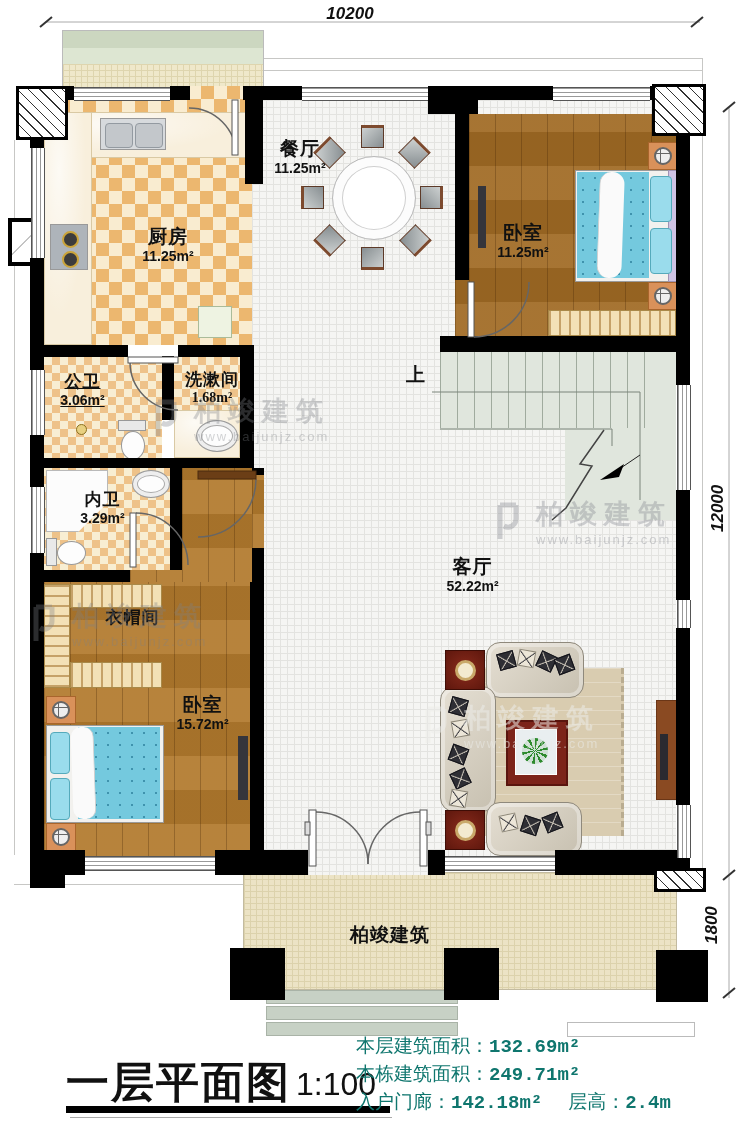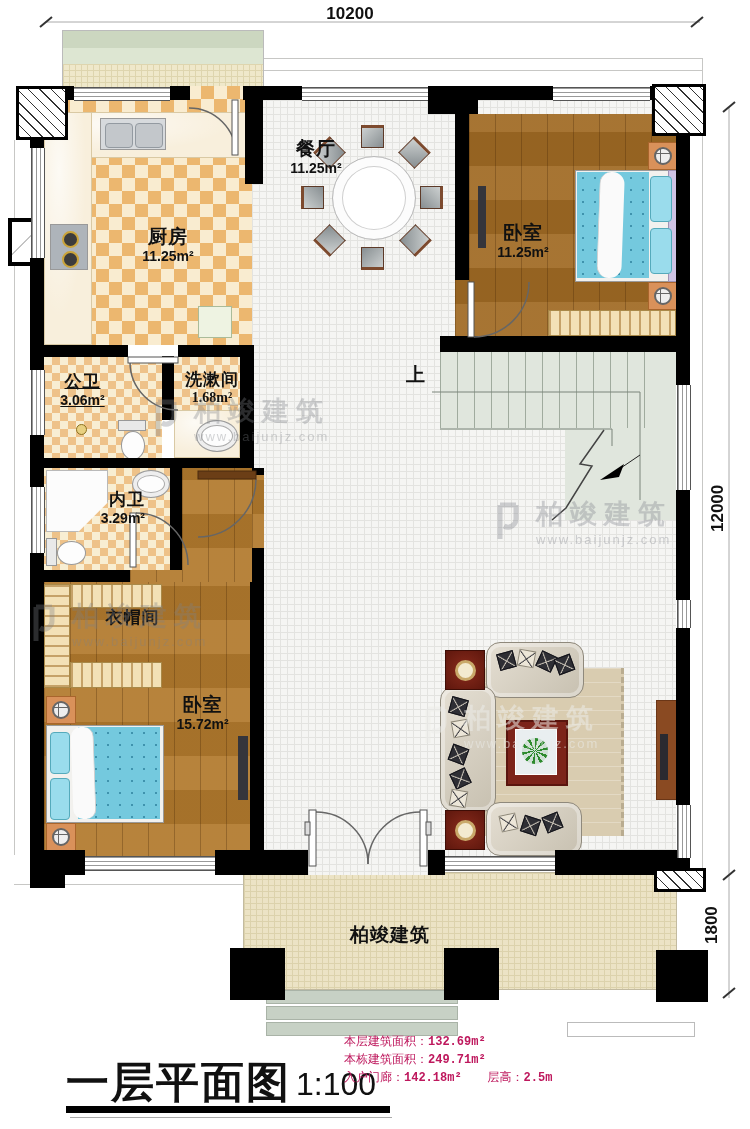--- a/index.html
+++ b/index.html
@@ -52,29 +52,29 @@
   .chair{position:absolute;width:23px;height:23px;background:linear-gradient(135deg,#ccd0d0,#878e91);
         border:1px solid #5d3a28;border-top:3px solid #7d4a2e;box-sizing:border-box;z-index:15;}
   .mat{position:absolute;background-color:#74c9de;z-index:15;
         background-image:radial-gradient(#3f93ad 1.2px,transparent 1.4px);background-size:12px 12px;}
   .white-ell{position:absolute;background:#fdfdfd;border:1px solid #999;border-radius:50%;z-index:15;}
   .graybox{position:absolute;background:#e9e9e9;border:1px solid #999;z-index:15;box-sizing:border-box;}
   .rlbl{position:absolute;text-align:center;color:#111;font-weight:bold;line-height:1.15;z-index:40;}
   .rlbl .nm{font-size:19px;letter-spacing:1px;}
   .rlbl .ar{font-size:14px;}
   .rlbl.sm .nm{font-size:17px;}
-  .dimlbl{position:absolute;font-weight:bold;font-size:17px;color:#111;z-index:40;}
+  .dimlbl{position:absolute;font-weight:bold;font-size:17px;color:#111;z-index:40;font-style:italic;}
   .dimv{writing-mode:vertical-rl;transform:rotate(180deg);}
   .wm{position:absolute;display:flex;align-items:center;gap:8px;z-index:45;color:rgba(125,128,135,.34);}
   .wm .brand{font-size:27px;font-weight:bold;letter-spacing:7px;white-space:nowrap;}
   .wm .url{font-size:13px;letter-spacing:2px;white-space:nowrap;}
   .eline{position:absolute;background:#c7c7c5;z-index:7;}
   .title-txt{position:absolute;font-size:43px;font-weight:600;color:#111;letter-spacing:2px;z-index:40;}
   .scale-txt{position:absolute;font-size:32px;color:#111;z-index:40;}
-  .stats{position:absolute;left:344px;top:1033px;font-size:12px;color:#be185d;z-index:40;line-height:1.42;}
+  .stats{position:absolute;left:356px;top:1033px;font-size:19px;color:#0f766e;z-index:40;line-height:1.42;}
   .stats .mono{font-family:"Liberation Mono","DejaVu Sans Mono",monospace;font-weight:bold;}
   .plant{position:absolute;width:26px;height:26px;border-radius:50%;z-index:17;
         background:repeating-conic-gradient(#2e8b2e 0 14deg,rgba(46,139,46,.15) 14deg 36deg);}
   .steps{position:absolute;z-index:12;}
   .steps div{height:12px;background:#c7d1c5;border:1px solid #a9b3a7;margin-bottom:2px;}
 </style>
 </head>
 <body>
 
 <div id="plan">
@@ -303,50 +303,54 @@
       <path d="M723,112 l12,-10"></path>
       <path d="M723,880 l12,-10"></path>
       <path d="M723,998 l12,-10"></path>
     </g>
   </svg>
 
   <div class="dimlbl" style="left:310px;top:4px;width:80px;text-align:center;">10200</div>
   <div class="dimlbl dimv" style="left:708px;top:452px;height:80px;">12000</div>
   <div class="dimlbl dimv" style="left:702px;top:892px;height:52px;">1800</div>
 
-  <div class="rlbl" style="left:266px;top:138px;width:100px;">
+  <div class="rlbl" style="left:250px;top:138px;width:100px;">
     <div class="nm">餐厅</div>
       <div class="ar">11.25m²</div>
   </div>
   <div class="rlbl" style="left:118px;top:226px;width:100px;">
     <div class="nm">厨房</div>
       <div class="ar">11.25m²</div>
   </div>
   <div class="rlbl" style="left:468px;top:222px;width:110px;">
     <div class="nm">卧室</div>
       <div class="ar">11.25m²</div>
   </div>
   <div class="rlbl sm" style="left:40px;top:372px;width:85px;text-decoration:underline;">
     <div class="nm">公卫</div>
       <div class="ar">3.06m²</div>
   </div>
   <div class="rlbl sm" style="left:168px;top:370px;width:88px;font-family:Liberation Serif, serif;">
     <div class="nm">洗漱间</div>
       <div class="ar">1.68m²</div>
   </div>
-  <div class="rlbl sm" style="left:60px;top:490px;width:85px;text-align:right;">
+  <div class="rlbl sm" style="left:60px;top:490px;width:85px;">
     <div class="nm">内卫</div>
       <div class="ar">3.29m²</div>
   </div>
   <div class="rlbl sm" style="left:90px;top:608px;width:85px;">
     <div class="nm">衣帽间</div>
   </div>
   <div class="rlbl" style="left:150px;top:694px;width:105px;">
     <div class="nm">卧室</div>
       <div class="ar">15.72m²</div>
+  </div>
+  <div class="rlbl" style="left:415px;top:556px;width:115px;">
+    <div class="nm">客厅</div>
+      <div class="ar">52.22m²</div>
   </div>
   <div class="rlbl" style="left:330px;top:924px;width:120px;">
     <div class="nm">柏竣建筑</div>
   </div>
   <div class="rlbl" style="left:402px;top:364px;width:28px;">
     <div class="nm">上</div>
   </div>
 
   <div class="wm" style="left:150px;top:393px;">
     <svg width="36" height="42" viewBox="0 0 36 42">
@@ -386,16 +390,16 @@
   </div>
 
   <div class="title-txt" style="left:66px;top:1054px;">一层平面图</div>
   <div class="scale-txt" style="left:296px;top:1066px;">1:100</div>
   <div class="abs" style="left:66px;top:1106px;width:324px;height:7px;background:#000;z-index:40;"></div>
   <div class="abs" style="left:70px;top:1117px;width:322px;height:1px;background:#aaa;z-index:40;"></div>
 
   <div class="stats">
     <div><span>本层建筑面积：</span><span class="mono">132.69m²</span></div>
     <div><span>本栋建筑面积：</span><span class="mono">249.71m²</span></div>
-    <div><span>入户门廊：</span><span class="mono">142.18m²</span><span style="display:inline-block;width:26px;"></span><span>层高：</span><span class="mono">2.5m</span></div>
+    <div><span>入户门廊：</span><span class="mono">142.18m²</span><span style="display:inline-block;width:26px;"></span><span>层高：</span><span class="mono">2.4m</span></div>
   </div>
 
 </div>
 
 </body></html>

